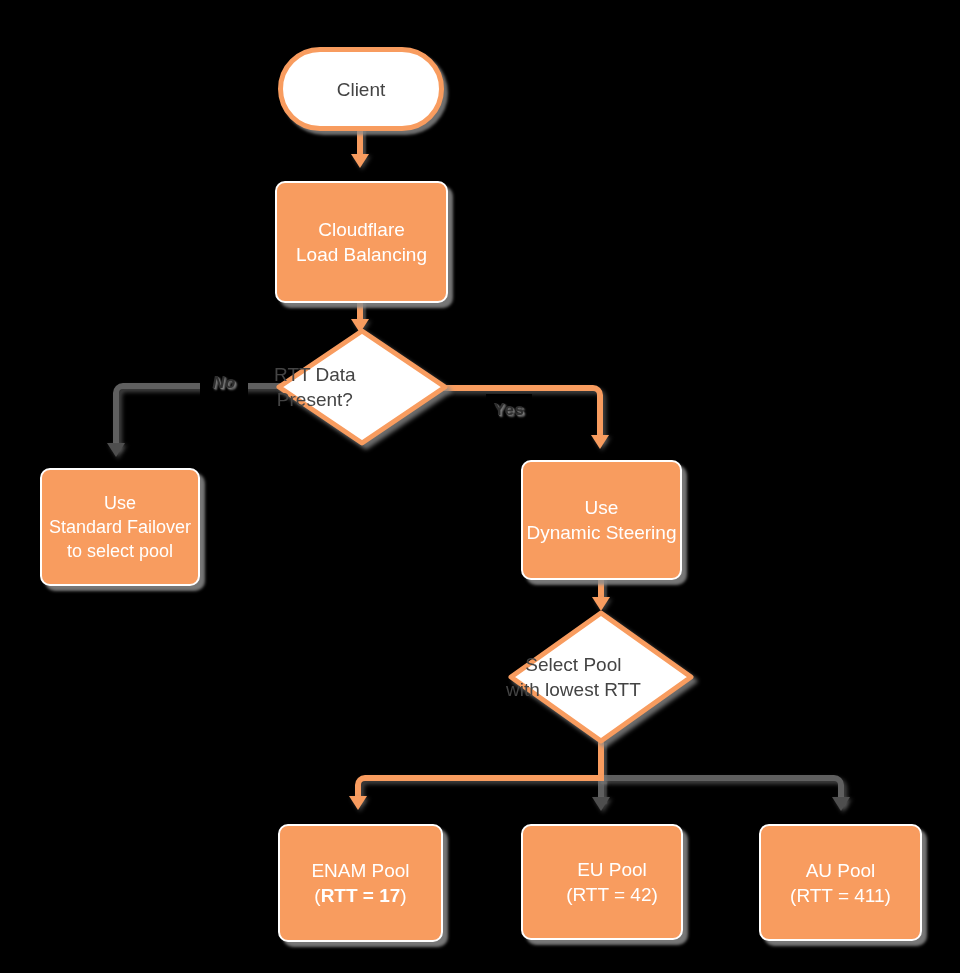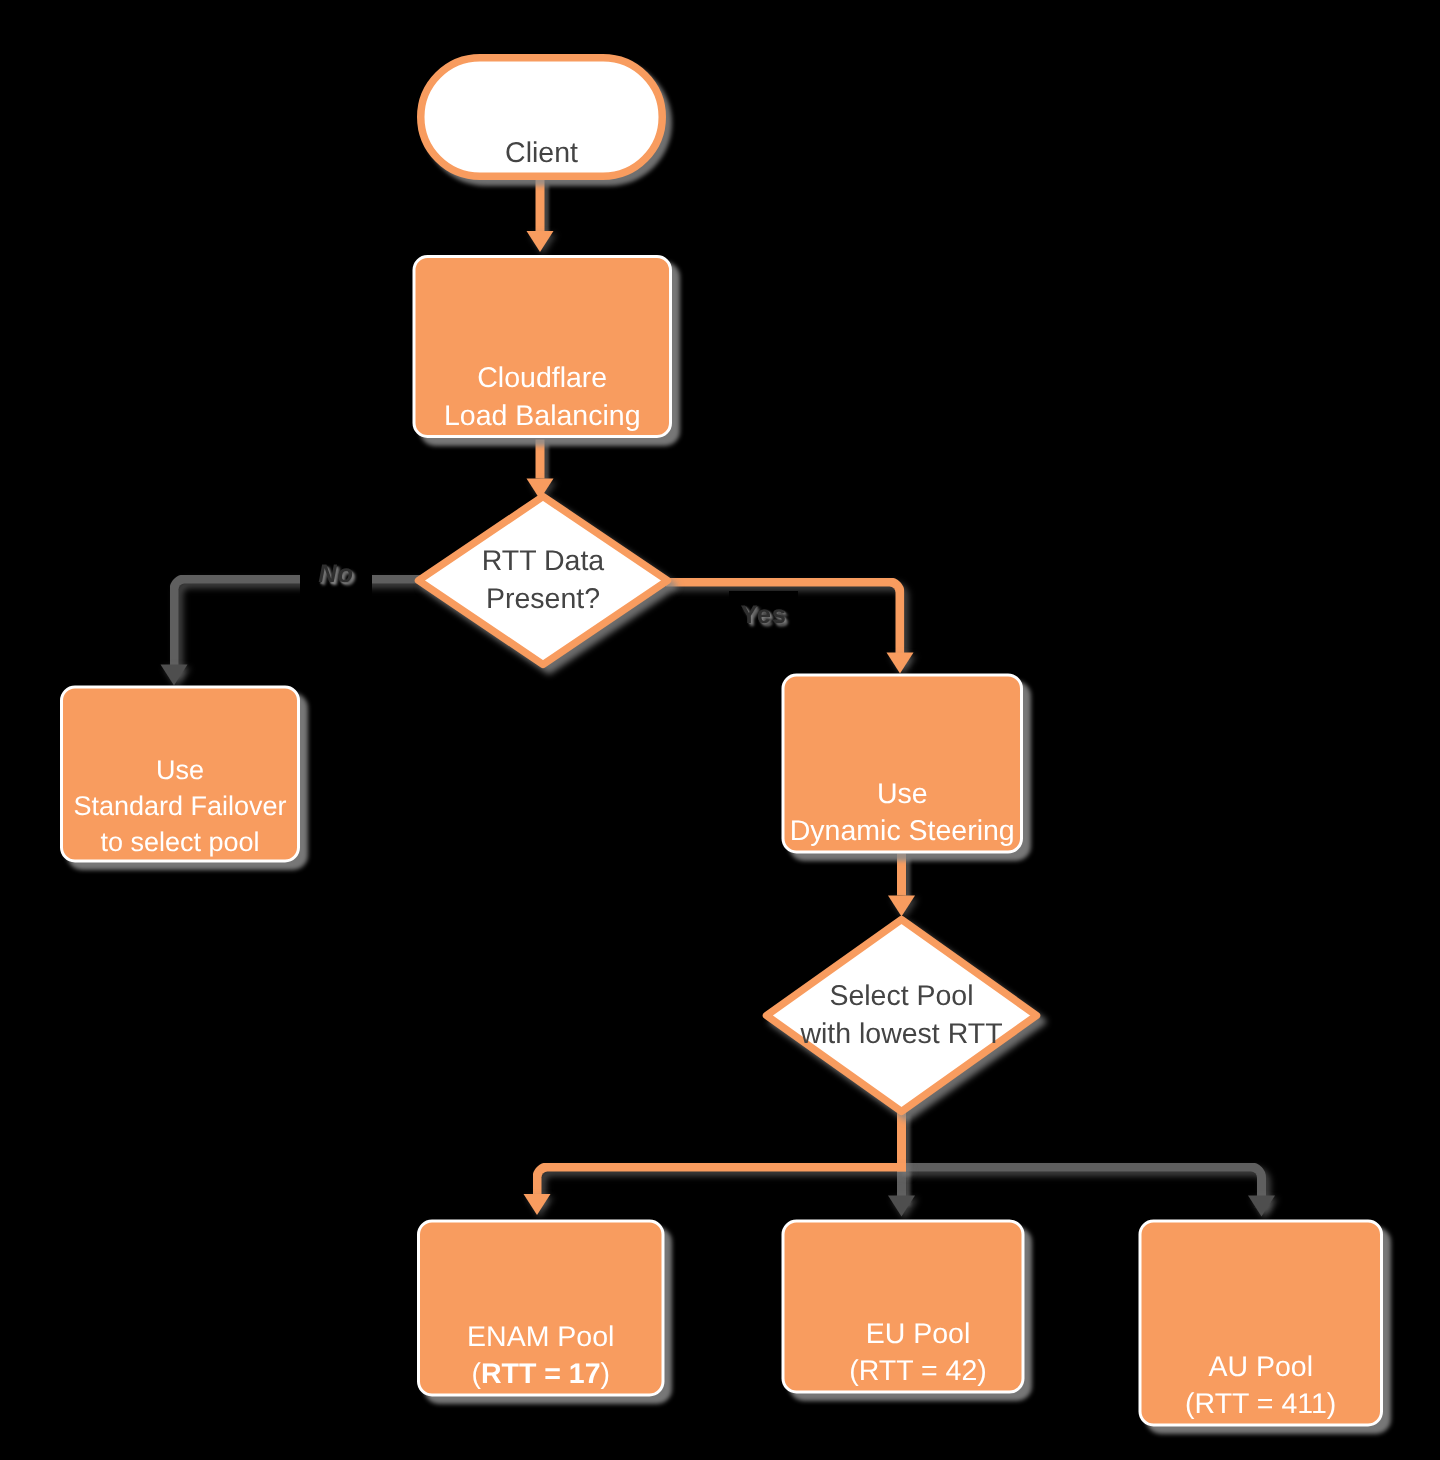--- a/index.html
+++ b/index.html
@@ -4,35 +4,35 @@
 <style>
   html,body{margin:0;padding:0;background:#000;}
   .canvas{
     position:relative;width:960px;height:973px;background:#000;overflow:hidden;
     font-family:"Liberation Sans","DejaVu Sans",sans-serif;
     --orange:#F89C5F;--gray:#5F5F5F;--darktext:#444444;
   }
   
   .node{
     position:absolute;box-sizing:border-box;display:flex;flex-direction:column;
-    align-items:center;justify-content:flex-end;text-align:center;
-    font-size:19px;line-height:25px;white-space:pre-line;
+    align-items:center;justify-content:center;text-align:center;
+    font-size:19px;line-height:25px;white-space:pre-line;margin-top:11px;
   }
   .rect{
     background:var(--orange);color:#fff;border:2px solid #fff;border-radius:10px;
     box-shadow:5px 5px 3px rgba(140,140,140,0.85);
   }
   .terminator{
     background:#fff;color:var(--darktext);border:5px solid var(--orange);
     border-radius:44px;box-shadow:4px 4px 3px rgba(140,140,140,0.8);
   }
   .diamond{position:absolute;overflow:visible;filter:drop-shadow(4px 4px 2px rgba(135,135,135,0.8));}
   .diamond polygon{fill:#fff;stroke:var(--orange);stroke-width:5;stroke-linejoin:round;}
   .diamond-label{
-    position:absolute;display:flex;align-items:center;justify-content:center;text-align:center;
+    position:absolute;display:flex;align-items:center;justify-content:flex-start;text-align:center;
     color:var(--darktext);font-size:19px;line-height:25px;white-space:pre-line;
   }
   
   .line{position:absolute;box-shadow:3px 3px 2px rgba(120,120,120,0.55);}
   .line.o{background:var(--orange);}
   .line.g{background:var(--gray);}
   .elbow{position:absolute;box-sizing:border-box;filter:drop-shadow(3px 3px 2px rgba(120,120,120,0.55));}
   .elbow.tl{border-top:6px solid;border-left:6px solid;border-top-left-radius:10px;}
   .elbow.tr{border-top:6px solid;border-right:6px solid;border-top-right-radius:10px;}
   .elbow.o{border-color:var(--orange);}
@@ -128,18 +128,18 @@
   <div class="node rect" style="left:278px;top:813px;width:165px;height:118px;">
     <div>ENAM Pool</div>
     <div class="pool-line"><span>(</span><b>RTT = 17</b><span>)</span></div>
   </div>
 
   <div class="node rect" style="left:521px;top:813px;width:162px;height:116px;padding-left:20px;">
     <div>EU Pool</div>
     <div class="pool-line">(RTT = 42)</div>
   </div>
 
-  <div class="node rect" style="left:759px;top:813px;width:163px;height:138px;">
+  <div class="node rect" style="left:759px;top:813px;width:163px;height:117px;">
     <div>AU Pool</div>
     <div class="pool-line">(RTT = 411)</div>
   </div>
 
 </div>
 
 </body></html>

